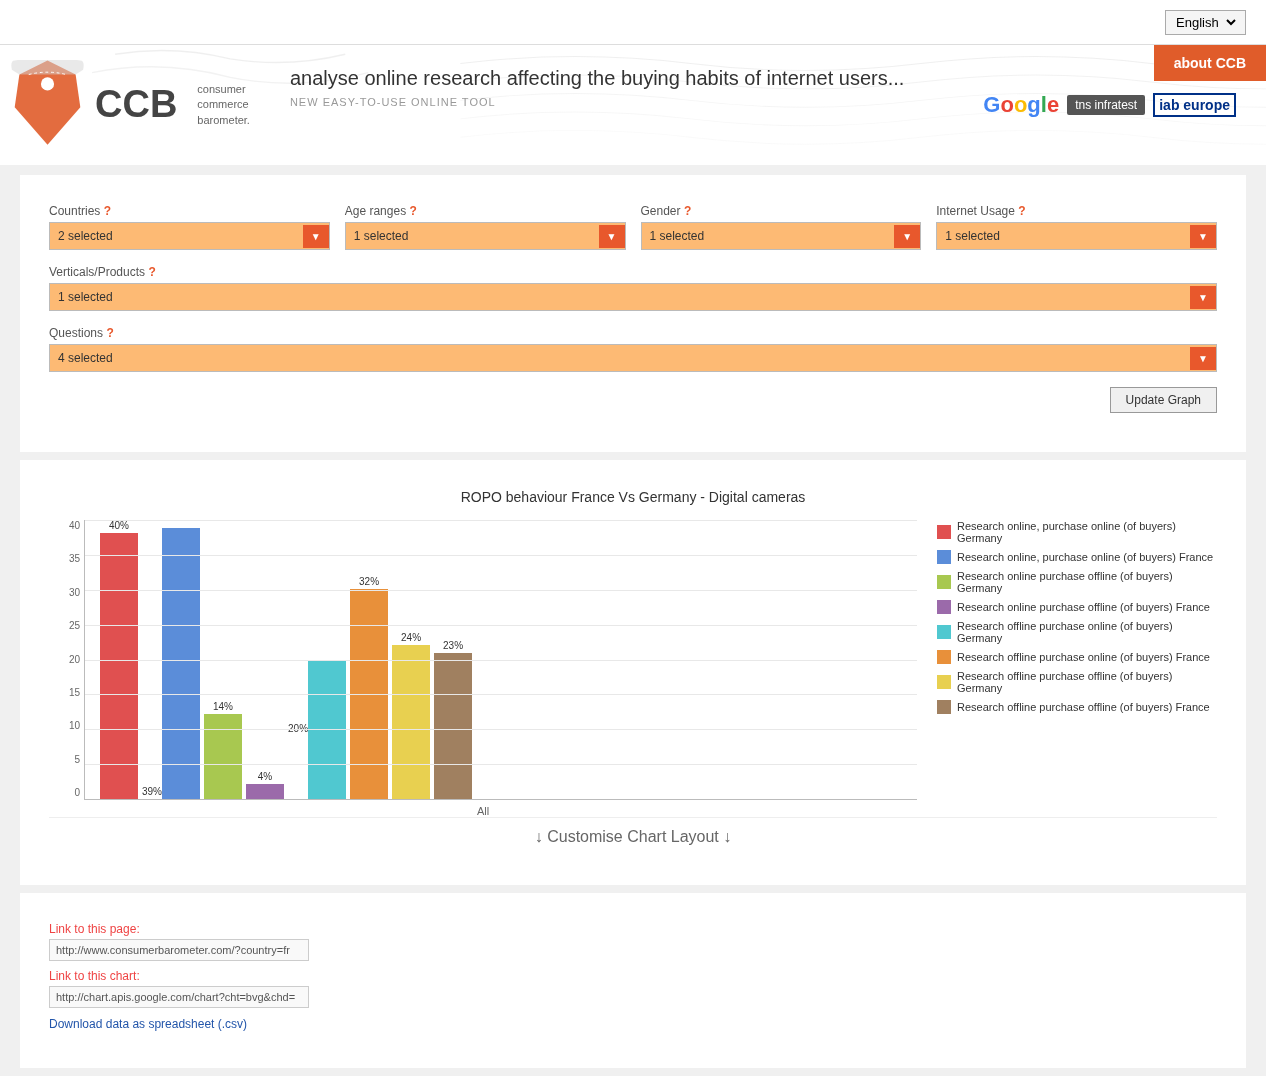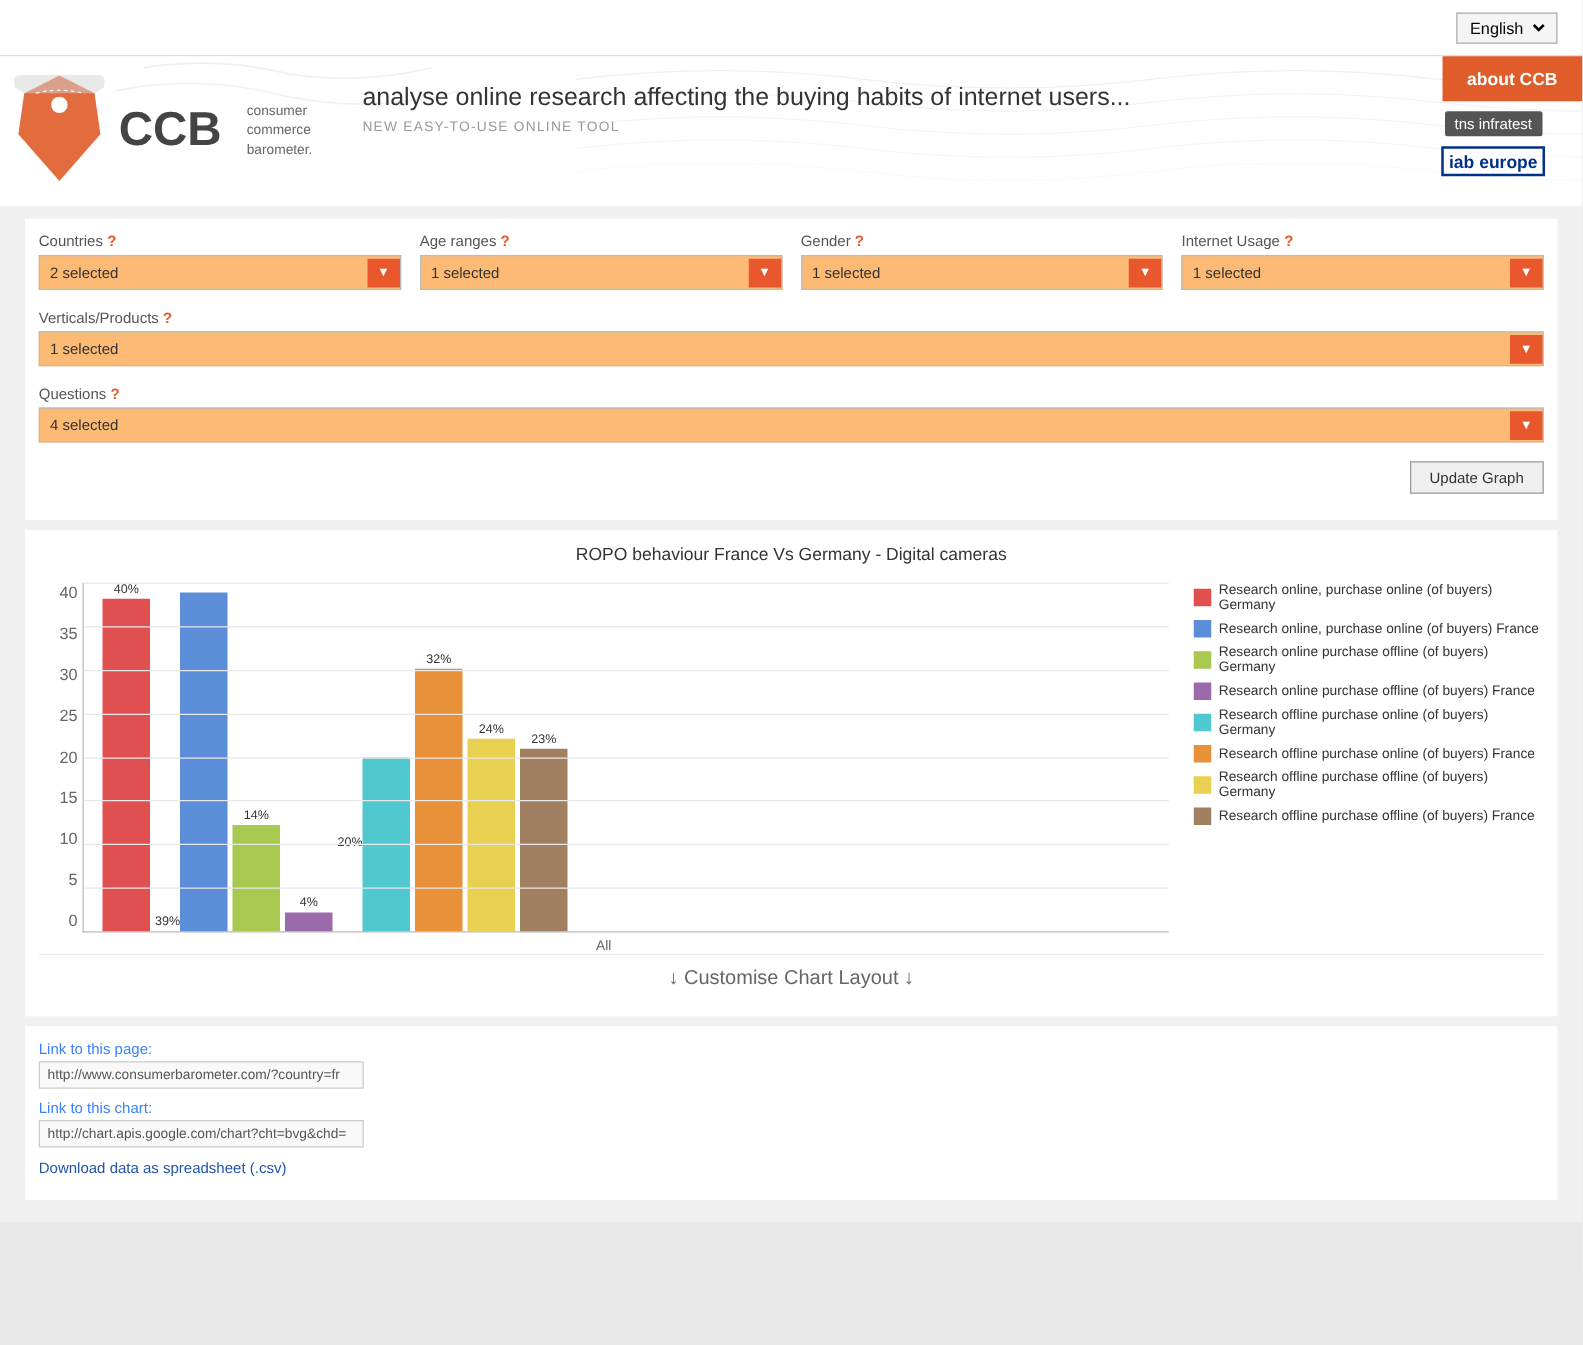--- a/index.html
+++ b/index.html
@@ -188,21 +188,21 @@
       color: #666;
       text-decoration: none;
     }
 
     .link-row {
       margin-bottom: 8px;
     }
 
     .link-label {
       font-size: 12px;
-      color: #3b82f6;
+      color: #ef4444;
       margin-bottom: 3px;
     }
 
     .link-input {
       width: 260px;
       border: 1px solid #ccc;
       padding: 4px 6px;
       font-size: 11px;
       color: #555;
       background: #f9f9f9;
@@ -219,21 +219,21 @@
       min-height: 1076px;
     }
 
     .content-panel {
       background: #f0f0f0;
       padding: 10px 20px;
     }
 
     .inner-panel {
       background: white;
-      padding: 11px;
+      padding: 29px;
       margin-bottom: 8px;
     }
 
     .wavy-bg {
       position: absolute;
       top: 0; left: 0; right: 0; bottom: 0;
       opacity: 0.15;
       z-index: 1;
       overflow: hidden;
     }
@@ -253,22 +253,23 @@
     }
 
     .header-center {
       flex: 1;
       padding: 20px;
       z-index: 2;
     }
 
     .header-right {
       display: flex;
-      flex-direction: column;
-      align-items: center;
+      flex-direction: row;
+      align-items: center;
+      justify-content: center;
       padding: 10px 30px;
       z-index: 2;
       gap: 8px;
     }
 
     .about-btn {
       position: absolute;
       top: 0;
       right: 0;
       background: #e05c2a;
@@ -440,21 +441,21 @@
     </div>
 
     <div class="inner-panel">
       <div class="chart-title">ROPO behaviour France Vs Germany - Digital cameras</div>
 
       <div class="chart-area">
 
         <div class="chart-graph">
           <div style="position:relative; height: 280px; display:flex;">
 
-            <div style="width:35px; display:flex; flex-direction:column; justify-content:space-between; padding-bottom:2px; text-align:right; padding-right:4px; font-size:13px; color:#666;">
+            <div style="width:35px; display:flex; flex-direction:column; justify-content:space-between; padding-bottom:2px; text-align:right; padding-right:4px; font-size:10px; color:#666;">
               <span>40</span>
               <span>35</span>
               <span>30</span>
               <span>25</span>
               <span>20</span>
               <span>15</span>
               <span>10</span>
               <span>5</span>
               <span>0</span>
             </div>

